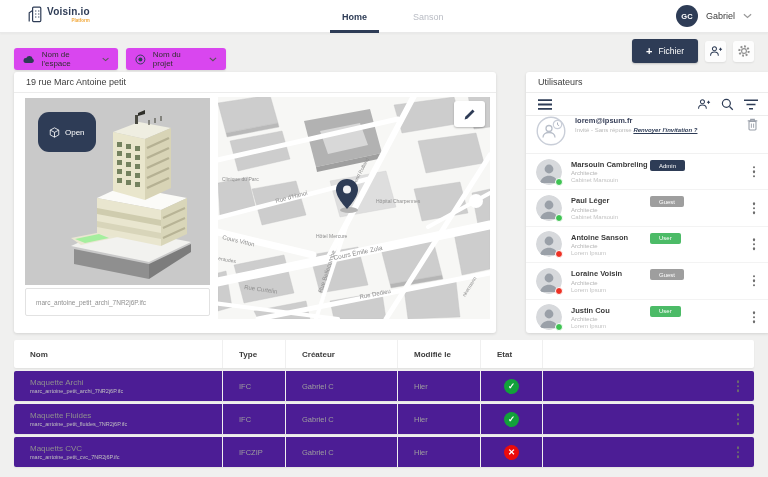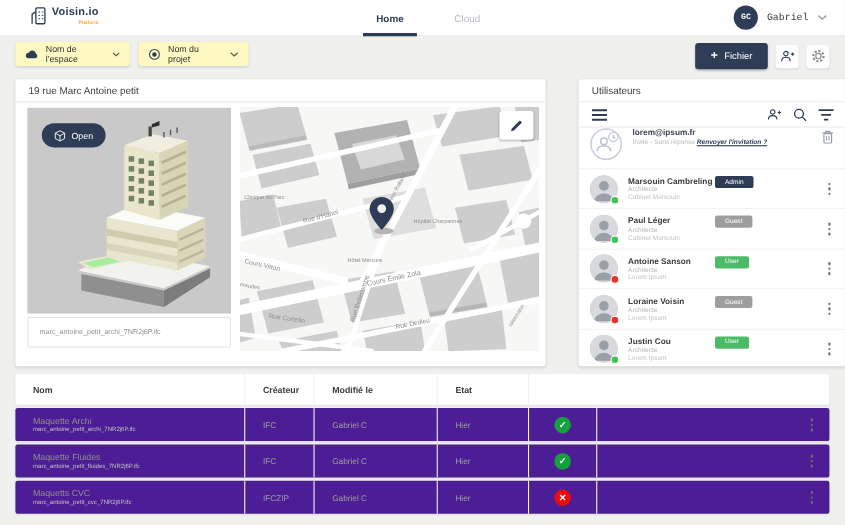--- a/index.html
+++ b/index.html
@@ -20,31 +20,31 @@
     box-shadow:0 1px 2px rgba(0,0,0,.04); z-index:10;
   }
   .brand{ position:absolute; left:28px; top:6px; display:flex; gap:5px; align-items:center; }
   .brand-text{ display:flex; flex-direction:column; align-items:flex-end; }
   .brand-name{ font-size:10px; font-weight:bold; color:#2e3c56; letter-spacing:.2px; }
   .brand-tagline{ font-size:4.5px; color:#f2a93b; font-weight:bold; margin-top:1px; }
   .tabs{ position:absolute; left:338px; top:0; height:33px; display:flex; gap:38px; }
   .tab{ position:relative; height:33px; display:flex; align-items:center; font-size:9px; color:#b9bcc4; cursor:pointer; padding:0 4px;}
   .tab.active{ color:#2e3c56; font-weight:bold; }
   .tab.active::after{ content:""; position:absolute; left:-8px; right:-8px; bottom:0; height:3px; background:#2e3c56; }
-  .account{ position:absolute; right:16px; top:5px; display:flex; align-items:center; gap:8px; cursor:pointer;font-family:Liberation Mono, monospace;}
+  .account{ position:absolute; right:16px; top:5px; display:flex; align-items:center; gap:8px; cursor:pointer;}
   .avatar-initials{
     width:22px; height:22px; border-radius:50%; background:#2e3c56; color:#fff;
     font-size:7.5px; font-weight:bold; display:flex; align-items:center; justify-content:center;
   }
   .account-name{ font-size:9px; color:#3c3c3c; }
 
   
   .filterbar{ position:absolute; left:0; top:33px; width:768px; height:34px; }
   .select{
-    position:absolute; top:5px; height:22px; background:#fef9c3; border-radius:3px;
+    position:absolute; top:15px; height:22px; background:#d946ef; border-radius:3px;
     box-shadow:0 1px 2px rgba(0,0,0,.10); display:flex; align-items:center; gap:7px;
     padding:0 9px; cursor:pointer;
   }
   .select-label{ font-size:8px; color:#2f2f2f; }
   .sel-space{ left:14px; width:104px; }
   .sel-project{ left:126px; width:100px; }
   .filter-actions{ position:absolute; right:14px; top:6px; display:flex; align-items:center; gap:7px; }
   .file-btn{
     height:24px; padding:0 14px; background:#2e3c56; border:none; border-radius:3px;
     color:#fff; font-size:8.5px; display:flex; align-items:center; gap:6px; cursor:pointer;
@@ -68,21 +68,21 @@
   }
   .project-card{ left:14px; top:72px; width:482px; height:261px; }
   .users-card{ left:510px; top:72px; width:244px; height:261px;margin-left:16px; }
 
   
   .viewer-stage{
     position:absolute; left:11px; top:26px; width:185px; height:187px;
     background:#c9c9c9; overflow:hidden;
   }
   .open-btn{
-    position:absolute; left:13px; top:14px; height:22px; padding:0 11px;
+    position:absolute; left:13px; top:14px; height:40px; padding:0 11px;
     background:#2e3c56; border:none; border-radius:11px; color:#fff; font-size:8px;
     display:flex; align-items:center; gap:5px; cursor:pointer; font-family:inherit;
   }
   .viewer-filename{
     position:absolute; left:11px; top:216px; width:185px; height:28px;
     border:1px solid #e2e2e2; border-radius:2px; background:#fff;
     display:flex; align-items:center; padding:0 10px;
     font-size:6.5px; color:#8f8f8f;
   }
 
@@ -186,21 +186,21 @@
         <path d="M7 5h1.4M10 5h1.4M7 8h1.4M10 8h1.4M7 11h1.4M10 11h1.4" stroke="#2e3c56" stroke-width="0.9"></path>
       </svg>
       <span class="brand-text">
         <span class="brand-name">Voisin.io</span>
         <span class="brand-tagline">Platform</span>
       </span>
     </div>
 
     <nav class="tabs">
       <div class="tab active">Home</div>
-      <div class="tab">Cloud</div>
+      <div class="tab">Sanson</div>
     </nav>
 
     <div class="account">
       <span class="avatar-initials">GC</span>
       <span class="account-name">Gabriel</span>
       <svg width="9" height="6" viewBox="0 0 10 6">
         <polyline points="1,1 5,4.6 9,1" fill="none" stroke="#9a9a9a" stroke-width="1.4"></polyline>
       </svg>
     </div>
   </header>
@@ -546,20 +546,21 @@
             <i></i>
             <i></i>
           </button>
         </div>
       </div>
   </section>
 
   <section class="files-table">
     <div class="t-header t-grid">
       <div class="cell">Nom</div>
+      <div class="cell">Type</div>
       <div class="cell">Créateur</div>
       <div class="cell">Modifié le</div>
       <div class="cell">Etat</div>
       <div class="cell"></div>
     </div>
 
     <div class="t-body">
 
         <div class="t-row t-grid">
           <div class="cell name-cell">

